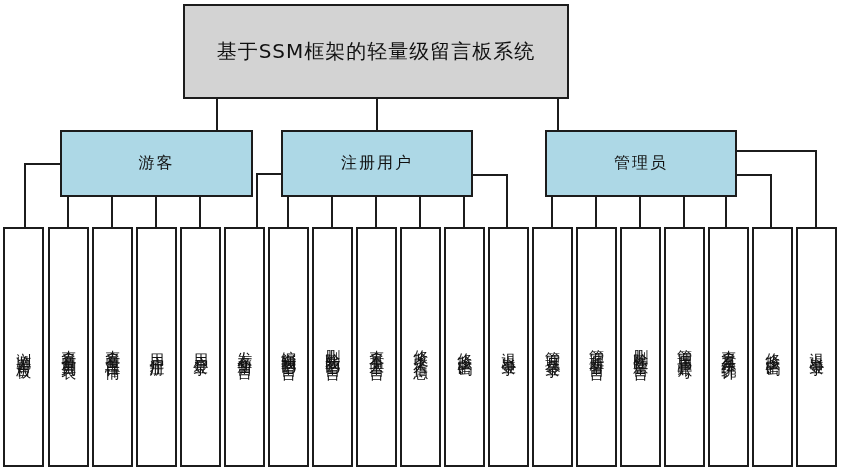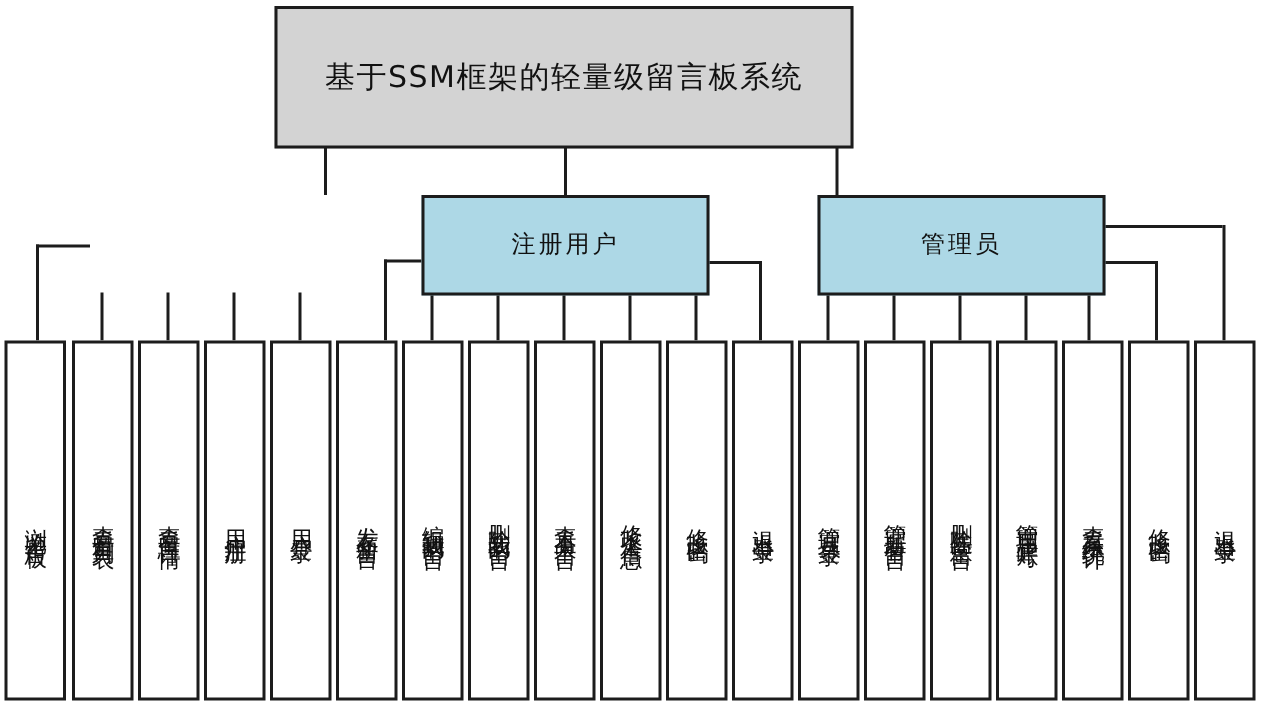--- a/index.html
+++ b/index.html
@@ -51,20 +51,23 @@
     <div class="cline" style="left: 506px; top: 174px; width: 2px; height: 53px;"></div>
     <div class="cline" style="left: 551px; top: 195px; width: 2px; height: 32px;"></div>
     <div class="cline" style="left: 595px; top: 195px; width: 2px; height: 32px;"></div>
     <div class="cline" style="left: 639px; top: 195px; width: 2px; height: 32px;"></div>
     <div class="cline" style="left: 683px; top: 195px; width: 2px; height: 32px;"></div>
     <div class="cline" style="left: 725px; top: 195px; width: 2px; height: 32px;"></div>
     <div class="cline" style="left: 735px; top: 174px; width: 35px; height: 2px;"></div>
     <div class="cline" style="left: 770px; top: 174px; width: 2px; height: 53px;"></div>
     <div class="cline" style="left: 735px; top: 150px; width: 80px; height: 2px;"></div>
     <div class="cline" style="left: 815px; top: 150px; width: 2px; height: 77px;"></div>
+    <div class="node group-node" style="left: 60px; top: 130px; width: 193px; height: 67px;">
+    <span class="glabel">游客</span>
+  </div>
     <div class="node group-node" style="left: 545px; top: 130px; width: 192px; height: 67px;">
     <span class="glabel">管理员</span>
   </div>
     <div class="node group-node" style="left: 281px; top: 130px; width: 192px; height: 67px;">
     <span class="glabel">注册用户</span>
   </div>
     <div class="node leaf-node" style="left: 3px; top: 227px; width: 41px; height: 240px;">
     <span class="vtext">浏览留言板</span>
   </div>
     <div class="node leaf-node" style="left: 48px; top: 227px; width: 41px; height: 240px;">

